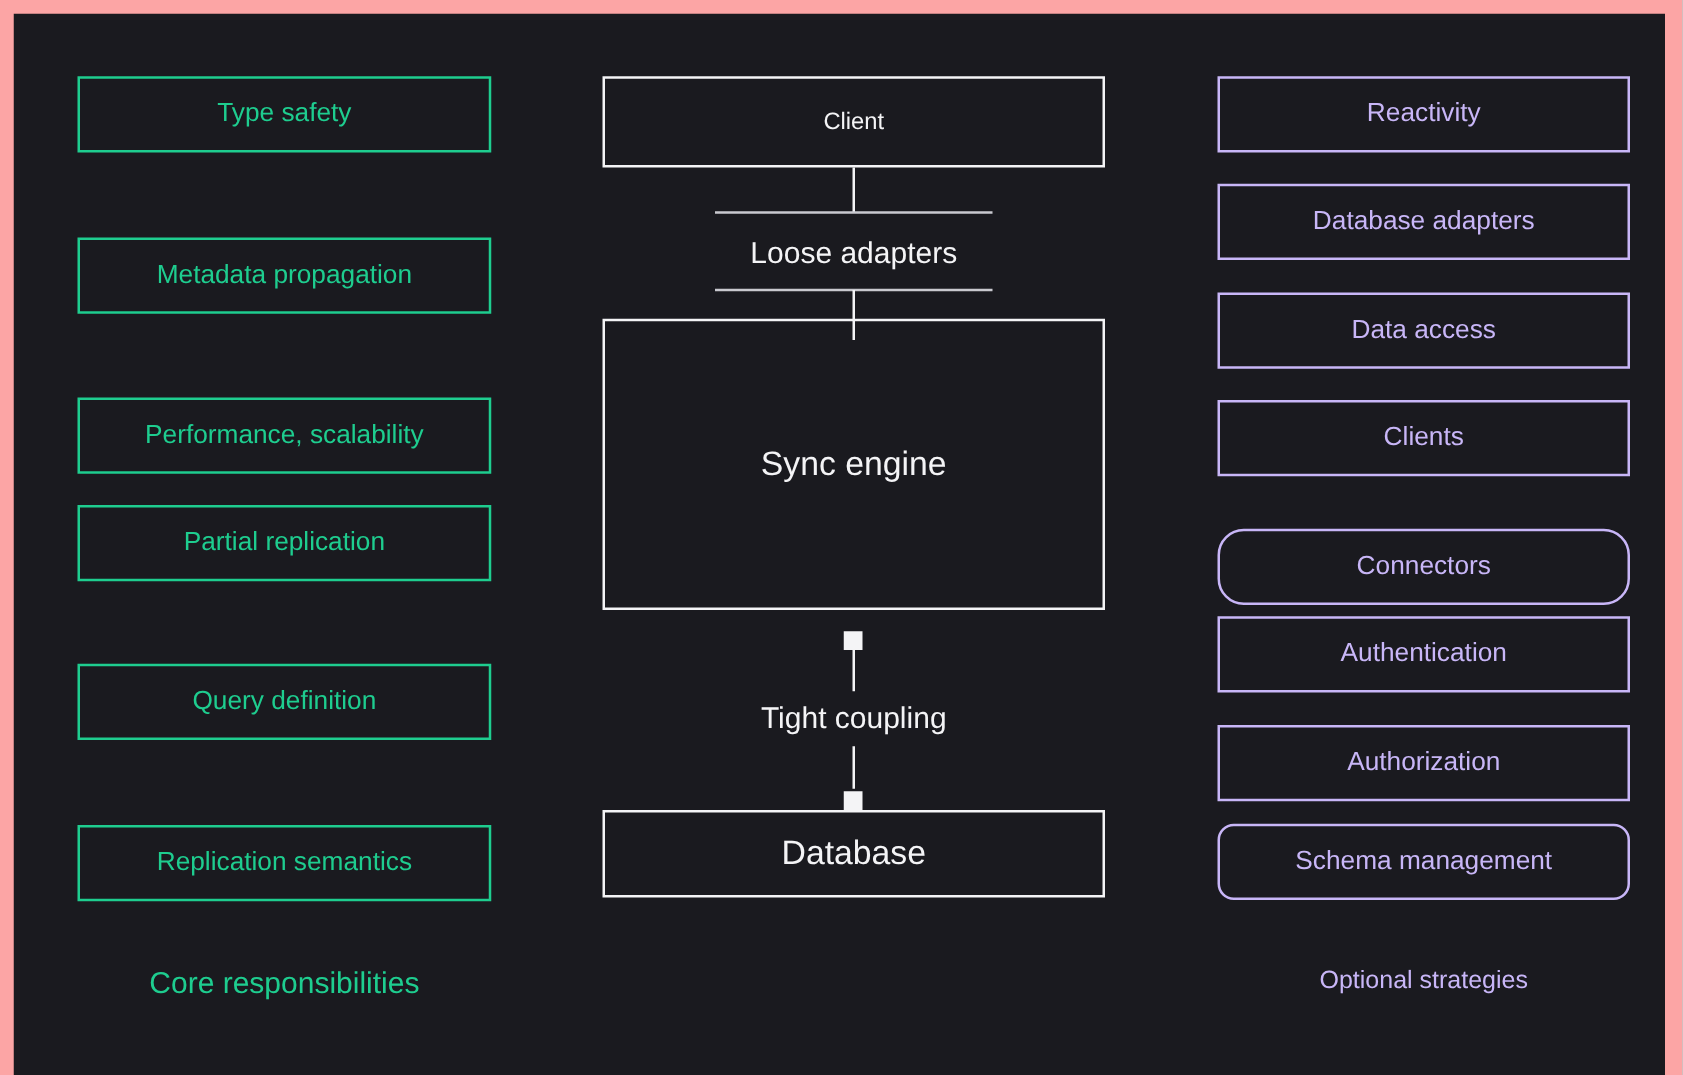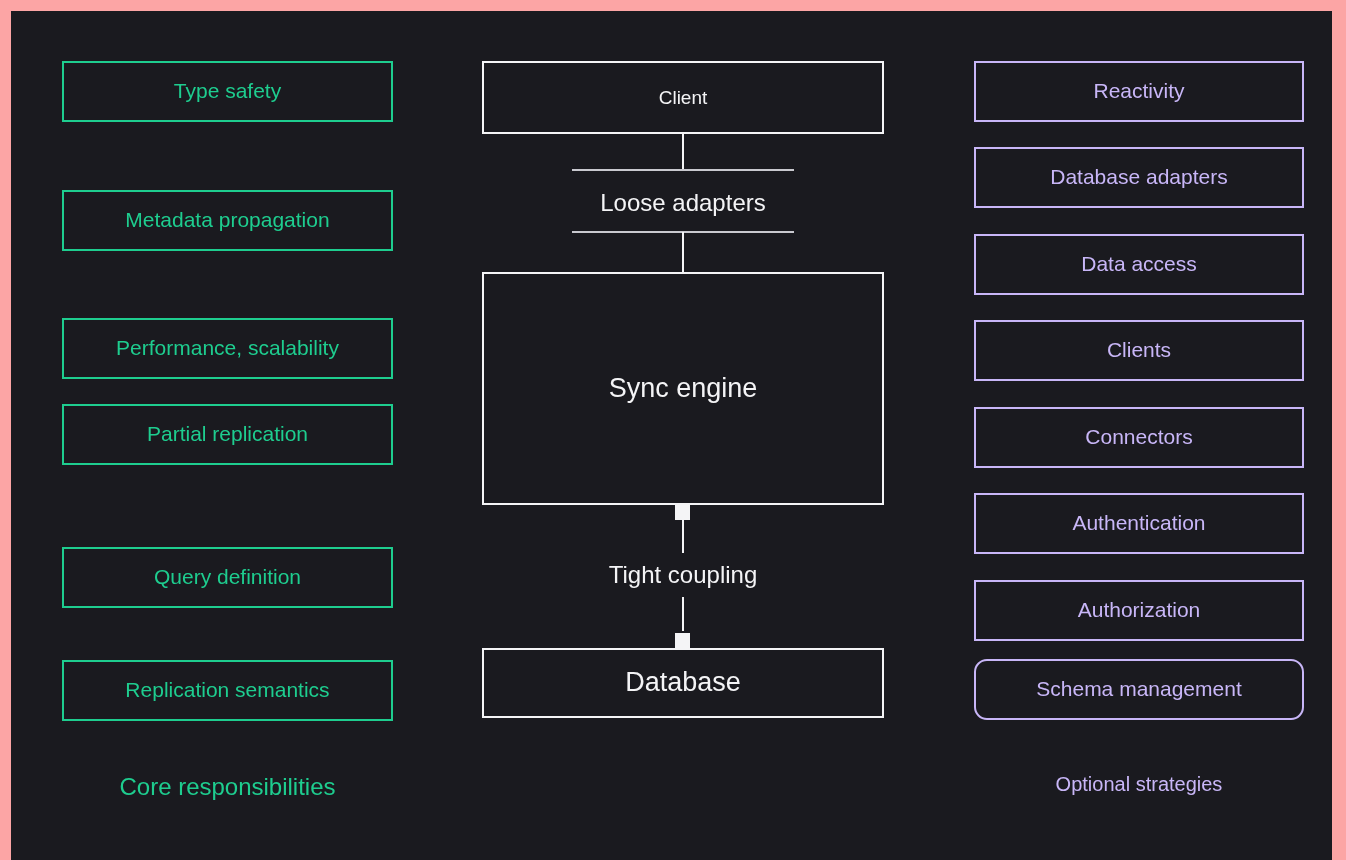--- a/index.html
+++ b/index.html
@@ -142,52 +142,52 @@
 <body>
 
 <div id="stage">
   <div id="canvas">
 
     <div class="col-left">
       <div class="box" id="left-box-0" style="top:50px;">Type safety</div>
       <div class="box" id="left-box-1" style="top:179px;">Metadata propagation</div>
       <div class="box" id="left-box-2" style="top:307px;">Performance, scalability</div>
       <div class="box" id="left-box-3" style="top:393px;">Partial replication</div>
-      <div class="box" id="left-box-4" style="top:536px;">Query definition</div>
+      <div class="box" id="left-box-4" style="top:520px;">Query definition</div>
       <div class="box" id="left-box-5" style="top:649px;">Replication semantics</div>
       <div class="caption-left">Core responsibilities</div>
     </div>
 
     <div class="col-center">
 
       <div class="box" id="node-client" style="top:50px;">Client</div>
 
       <div class="vline" id="vline-client-top" style="top:123px;"></div>
       <div class="hrule" id="hrule-top" style="top:158px;"></div>
       <div class="edge-label" id="label-loose" style="top:178px;">Loose adapters</div>
       <div class="hrule" id="hrule-bottom" style="top:220px;"></div>
       <div class="vline" id="vline-client-bot" style="top:221px;"></div>
 
-      <div class="box" id="node-sync" style="top:261px;">Sync engine</div>
+      <div class="box" id="node-sync" style="top:244px;">Sync engine</div>
 
       <div class="nub" id="nub-sync" style="top:494px;"></div>
       <div class="vline" id="vline-db-top" style="top:508px;"></div>
       <div class="edge-label" id="label-tight" style="top:550px;">Tight coupling</div>
       <div class="vline" id="vline-db-bot" style="top:586px;"></div>
       <div class="nub" id="nub-db" style="top:622px;"></div>
 
       <div class="box" id="node-database" style="top:637px;">Database</div>
     </div>
 
     <div class="col-right">
       <div class="box" style="top:50px;text-align:right;">Reactivity</div>
       <div class="box" style="top:136px;">Database adapters</div>
       <div class="box" style="top:223px;">Data access</div>
       <div class="box" style="top:309px;">Clients</div>
-      <div class="box" style="top:396px;">Connectors</div>
+      <div class="box" style="top:412px;border-radius:21px;">Connectors</div>
       <div class="box" style="top:482px;">Authentication</div>
       <div class="box" style="top:569px;">Authorization</div>
       <div class="box" style="top:648px;border-radius:13px;">Schema management</div>
       <div class="caption-right">Optional strategies</div>
     </div>
 
   </div>
 </div>
 
 </body></html>

